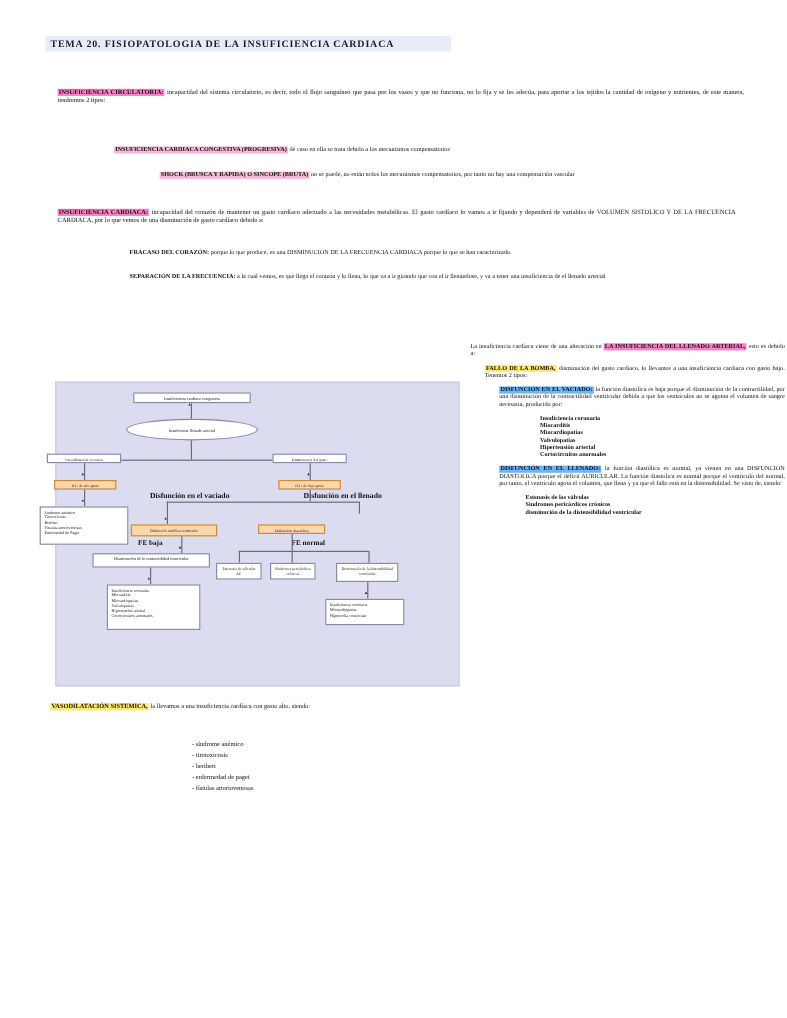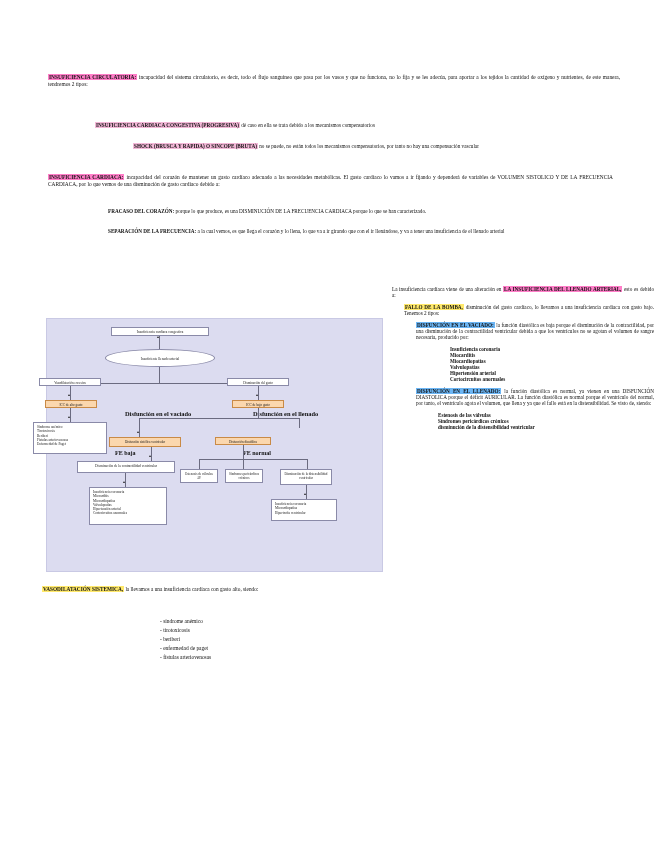--- a/index.html
+++ b/index.html
@@ -89,20 +89,21 @@
     border-bottom:2.6px solid #222;
   }
   .dlabel{position:absolute;font-size:6.4px;font-weight:bold;color:#111;}
   .dlabel.small{font-size:6px;}
 </style>
 </head>
 <body>
 
 <div class="page">
 
+  <div id="title-bar" class="blurry">TEMA 20. FISIOPATOLOGIA DE LA INSUFICIENCIA CARDIACA</div>
 
   <div class="t blurry" id="p-circulatoria">
     <span class="hl-pink-strong">INSUFICIENCIA CIRCULATORIA:</span><span> incapacidad del sistema circulatorio, es decir, todo el flujo sanguíneo que pasa por los vasos y que no funciona, no lo fija y se les adecúa, para aportar a los tejidos la cantidad de oxígeno y nutrientes, de este manera, tendremos 2 tipos:</span>
   </div>
 
   <div class="t blurry" id="p-congestiva">
     <span class="hl-lightpink">INSUFICIENCIA CARDIACA CONGESTIVA (PROGRESIVA)</span><span> dé caso en ella se trata debido a los mecanismos compensatorios</span>
   </div>
 
   <div class="t blurry" id="p-shock">

